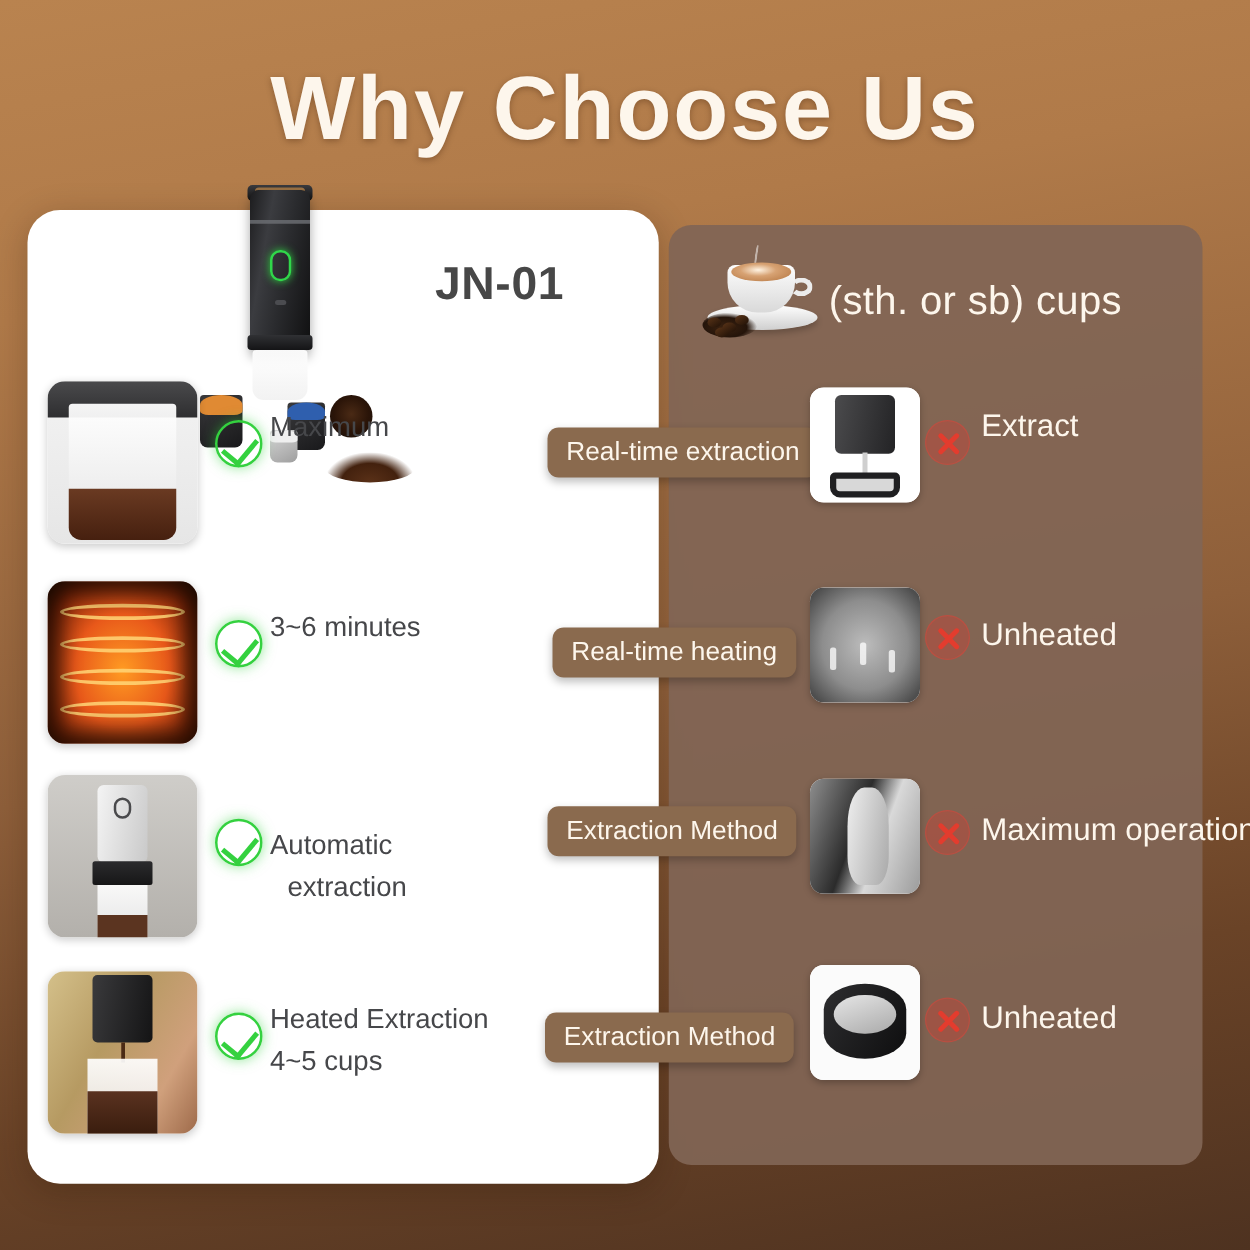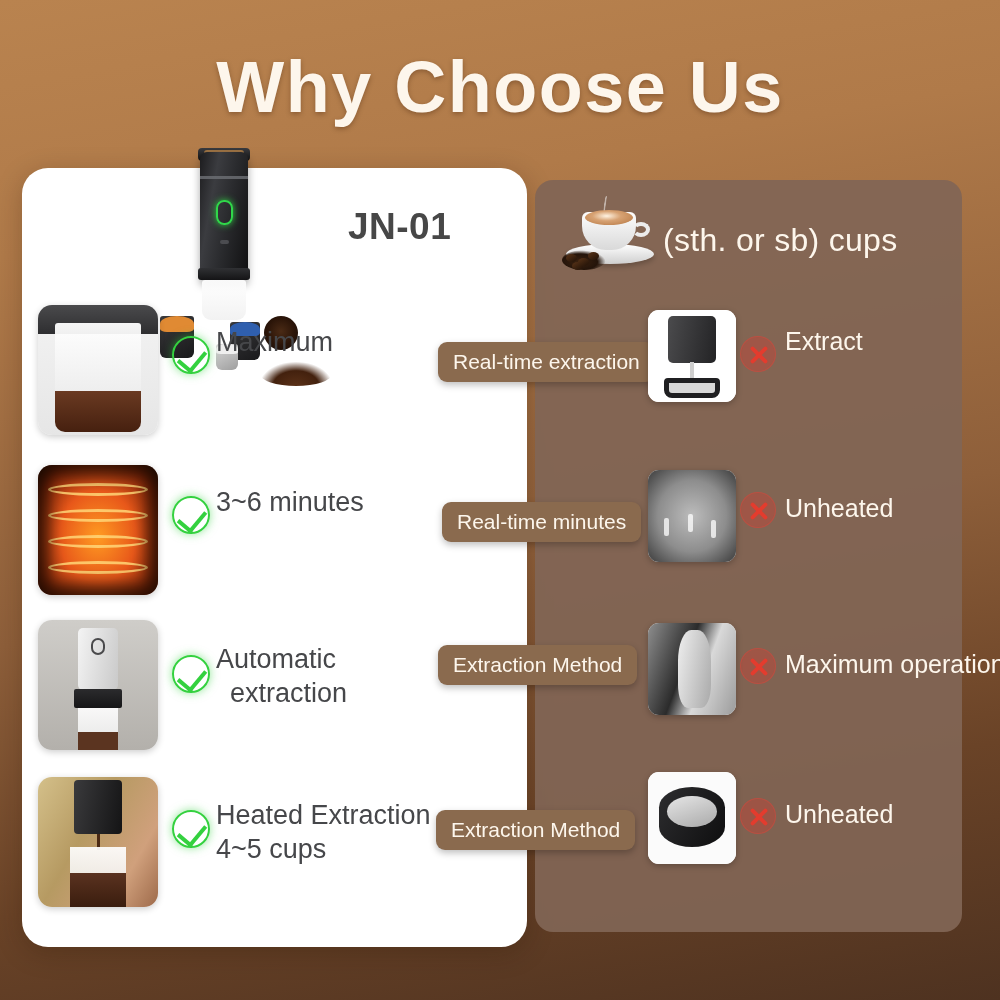--- a/index.html
+++ b/index.html
@@ -95,21 +95,21 @@
     border-right:4px solid #34d13f; border-bottom:4px solid #34d13f; transform:rotate(40deg);
   }
   .x-icon { left:740px; width:36px; height:36px;
     background:rgba(214,60,50,.35); border:1px solid rgba(220,70,60,.45); }
   .x-icon::before, .x-icon::after {
     content:""; position:absolute; left:7px; top:16px; width:22px; height:4px; background:#e33c2e; border-radius:2px;
   }
   .x-icon::before { transform:rotate(45deg); }
   .x-icon::after { transform:rotate(-45deg); }
   .left-text {
-    position:absolute; left:216px; font-size:27px; line-height:34px; color:#46474a; white-space:nowrap;
+    position:absolute; left:216px; font-size:22px; line-height:34px; color:#46474a; white-space:nowrap;
   }
   .right-text {
     position:absolute; left:785px; font-size:25px; line-height:32px; color:#fdf6ec; white-space:nowrap;
   }
   .badge {
     position:absolute; padding:8px 15px; border-radius:9px; background:#8a6a4e;
     color:#fdf6ec; font-size:21px; white-space:nowrap; box-shadow:0 3px 7px rgba(0,0,0,.25);
   }
   
   .art-extract { width:100%; height:100%; background:linear-gradient(180deg,#f3f3f3,#e6e6e6); position:relative; }
@@ -248,21 +248,21 @@
         <div class="coil" style="top:34%"></div>
       <div class="coil" style="top:54%"></div>
         <div class="coil" style="top:74%"></div>
       <div class="edge"></div>
     </div>
   </div>
   <div class="check-icon" style="top:36px;"></div>
   <div class="left-text" style="top:25px;">
     <div>3~6 minutes</div>
   </div>
-  <div class="badge" style="left:442px;top:42px;">Real-time minutes</div>
+  <div class="badge" style="left:442px;top:42px;">Real-time heating</div>
   <div class="thumb-right" style="top:10px;">
     <div class="art-cold">
       <div class="sp" style="left:18%;top:52%"></div>
       <div class="sp" style="left:46%;top:48%"></div>
       <div class="sp" style="left:72%;top:54%"></div>
     </div>
   </div>
   <div class="x-icon" style="top:32px;"></div>
   <div class="right-text" style="top:32px;">
     <div>Unheated</div>
@@ -273,21 +273,21 @@
   <div class="thumb-left" style="top:5px;">
     <div class="art-auto">
         <div class="mach"></div>
         <div class="scr"></div>
         <div class="blk"></div>
         <div class="cupb"></div>
         <div class="liq2"></div>
       </div>
   </div>
   <div class="check-icon" style="top:40px;"></div>
-  <div class="left-text" style="top:27px;">
+  <div class="left-text" style="top:44px;">
     <div>Automatic</div>
     <div style="padding-left:14px;">extraction</div>
   </div>
   <div class="badge" style="left:438px;top:30px;">Extraction Method</div>
   <div class="thumb-right" style="top:8px;">
     <div class="art-hand">
         <div class="fing"></div>
       </div>
   </div>
   <div class="x-icon" style="top:33px;"></div>

